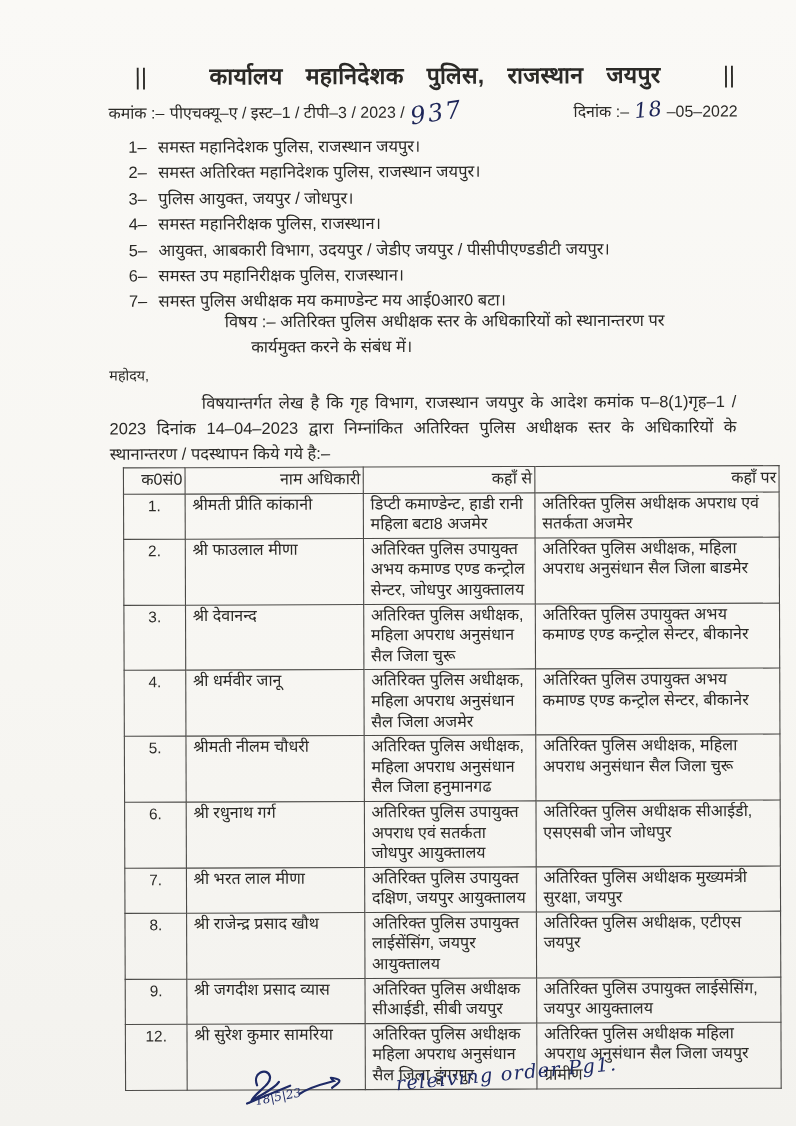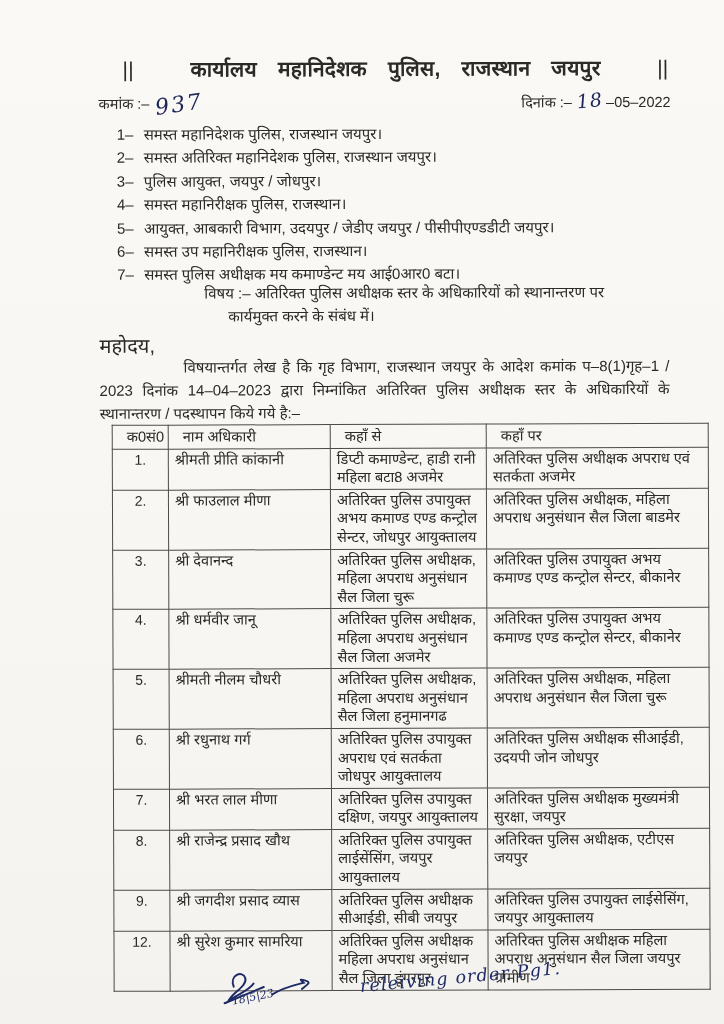--- a/index.html
+++ b/index.html
@@ -41,21 +41,21 @@
   
   .recipients{position:absolute;left:118px;top:122px;font-size:15px;line-height:23.4px;}
   .recipient{display:flex;}
   .recipient .no{width:27px;flex:0 0 27px;}
 
   
   .subject{position:absolute;left:205px;top:281px;font-size:15px;line-height:23px;}
   .subject .l1{white-space:nowrap;}
   .subject .l2{margin-left:24px;white-space:nowrap;}
 
-  .salutation{position:absolute;left:100px;top:331px;font-size:20px;}
+  .salutation{position:absolute;left:100px;top:331px;font-size:13px;}
 
   .body-par{
     position:absolute;left:100px;top:355px;width:570px;
     font-size:15px;line-height:23px;text-align:justify;text-indent:84px;
   }
 
   
   table.transfer{
     position:absolute;left:112px;top:424px;width:596px;
     border-collapse:collapse;table-layout:fixed;
@@ -64,21 +64,21 @@
   table.transfer col.c1{width:56px;}
   table.transfer col.c2{width:162px;}
   table.transfer col.c3{width:156px;}
   table.transfer col.c4{width:222px;}
   table.transfer th,table.transfer td{
     border:1.4px solid #4c4b48;
     padding:1px 6px 2px 6px;
     vertical-align:top;line-height:18.6px;
     font-weight:normal;overflow:hidden;
   }
-  table.transfer th{text-align:left;padding:2px 14px;}
+  table.transfer th{text-align:right;padding:2px 2px;}
   td.sno{text-align:center;font-weight:bold;font-size:14px;}
 
   
   .hw-note{
     position:absolute;left:218px;top:958px;display:flex;align-items:center;gap:10px;
     transform:rotate(-3deg);color:#1e2a66;
   }
   .hw-note svg{display:block;}
   .hw-note .note-text{
     font-family:"DejaVu Serif","Liberation Serif",serif;
@@ -94,20 +94,21 @@
 
     <div class="title-row">
       <span class="bars">||</span>
       <span class="title">कार्यालय महानिदेशक पुलिस, राजस्थान जयपुर</span>
       <span class="bars">||</span>
     </div>
 
     <div class="ref-row">
       <span class="ref-left">
         <span>कमांक :–</span>
+        <span>पीएचक्यू–ए / इस्ट–1 / टीपी–3 / 2023 /</span>
         <span class="hw hw-ref">937</span>
       </span>
       <span class="ref-right">
         <span>दिनांक :–</span>
         <span class="hw hw-day">18</span>
         <span>–05–2022</span>
       </span>
     </div>
 
     <div class="recipients">
@@ -193,21 +194,21 @@
         <tr>
           <td class="sno">5.</td>
           <td>श्रीमती नीलम चौधरी</td>
           <td>अतिरिक्त पुलिस अधीक्षक, महिला अपराध अनुसंधान सैल जिला हनुमानगढ</td>
           <td>अतिरिक्त पुलिस अधीक्षक, महिला अपराध अनुसंधान सैल जिला चुरू</td>
         </tr>
         <tr>
           <td class="sno">6.</td>
           <td>श्री रधुनाथ गर्ग</td>
           <td>अतिरिक्त पुलिस उपायुक्त अपराध एवं सतर्कता जोधपुर आयुक्तालय</td>
-          <td>अतिरिक्त पुलिस अधीक्षक सीआईडी, उदयपी जोन जोधपुर</td>
+          <td>अतिरिक्त पुलिस अधीक्षक सीआईडी, एसएसबी जोन जोधपुर</td>
         </tr>
         <tr>
           <td class="sno">7.</td>
           <td>श्री भरत लाल मीणा</td>
           <td>अतिरिक्त पुलिस उपायुक्त दक्षिण, जयपुर आयुक्तालय</td>
           <td>अतिरिक्त पुलिस अधीक्षक मुख्यमंत्री सुरक्षा, जयपुर</td>
         </tr>
         <tr>
           <td class="sno">8.</td>
           <td>श्री राजेन्द्र प्रसाद खौथ</td>

